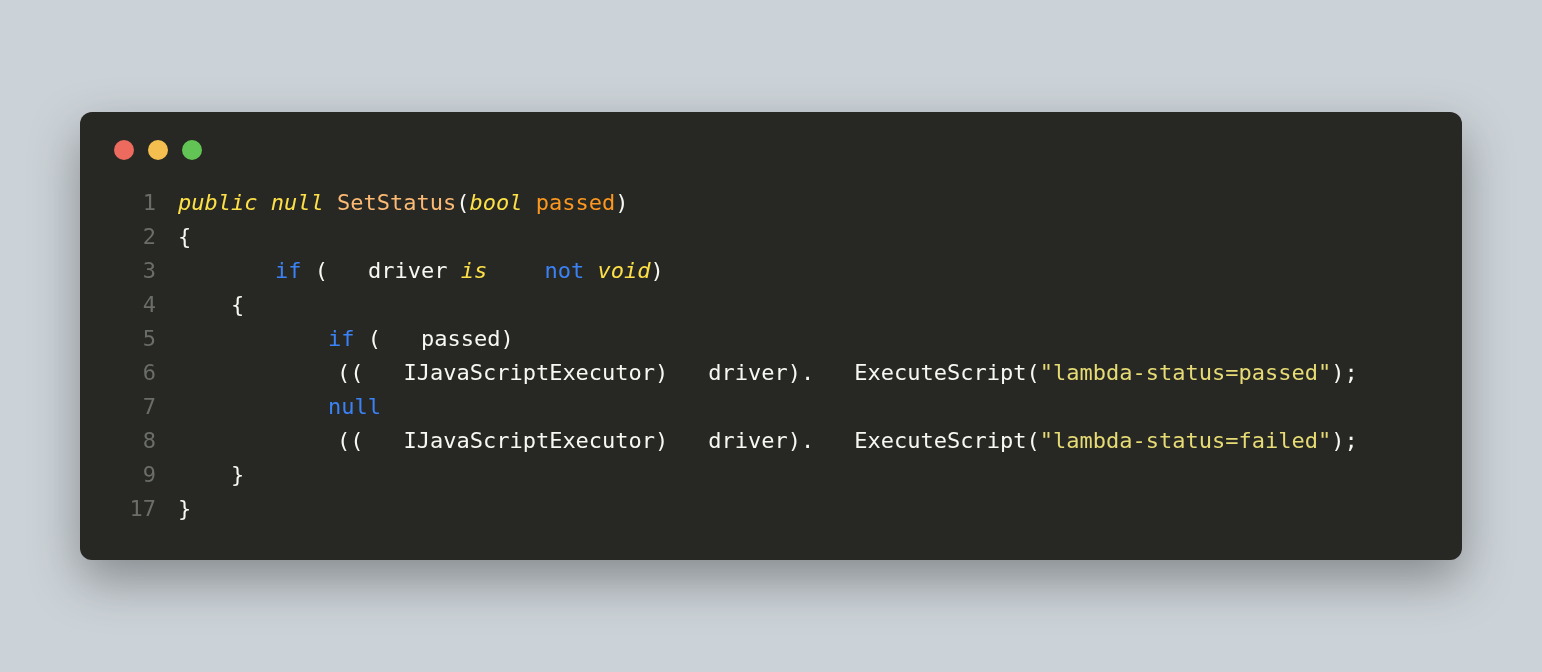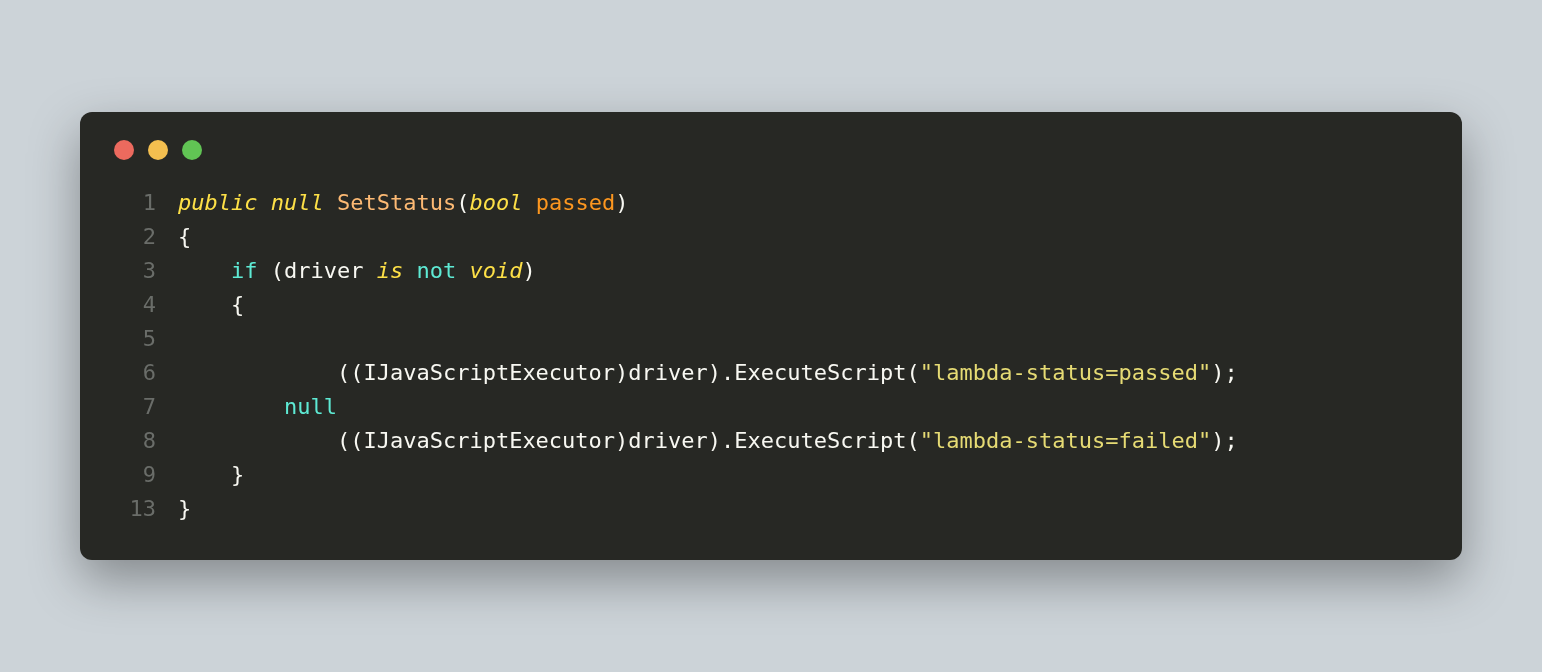--- a/index.html
+++ b/index.html
@@ -46,41 +46,41 @@
       width: 46px;
       text-align: right;
       user-select: none;
       flex-shrink: 0;
     }
     .content {
       padding-left: 22px;
       color: #f8f8f2;
     }
     .kw { color: #fde047; font-style: italic; }
-    .kw2 { color: #5eead4; }
+    .kw2 { color: #3b82f6; margin-left: 44px; }
     .fn { color: #fdba74; }
     .param { color: #fd971f; }
-    .ident { color: #f8f8f2; }
+    .ident { color: #f8f8f2; margin-left: 40px; }
     .punct { color: #f8f8f2; }
     .str { color: #e6db74; }
   </style>
 </head>
 <body>
 
 <div class="window">
   <div class="titlebar">
     <div class="dot red"></div>
     <div class="dot yellow"></div>
     <div class="dot green"></div>
   </div>
   <div class="code" id="code">
       <div class="line"><span class="ln">1</span><span class="content"><span class="kw">public</span><span class="punct"> </span><span class="kw">null</span><span class="punct"> </span><span class="fn">SetStatus</span><span class="punct">(</span><span class="kw">bool</span><span class="punct"> </span><span class="param">passed</span><span class="punct">)</span></span></div>
       <div class="line"><span class="ln">2</span><span class="content"><span class="punct">{</span></span></div>
       <div class="line"><span class="ln">3</span><span class="content"><span class="punct">    </span><span class="kw2">if</span><span class="punct"> (</span><span class="ident">driver</span><span class="punct"> </span><span class="kw">is</span><span class="punct"> </span><span class="kw2">not</span><span class="punct"> </span><span class="kw">void</span><span class="punct">)</span></span></div>
       <div class="line"><span class="ln">4</span><span class="content"><span class="punct">    {</span></span></div>
-      <div class="line"><span class="ln">5</span></div>
+      <div class="line"><span class="ln">5</span><span class="content"><span class="punct">        </span><span class="kw2">if</span><span class="punct"> (</span><span class="ident">passed</span><span class="punct">)</span></span></div>
       <div class="line"><span class="ln">6</span><span class="content"><span class="punct">            ((</span><span class="ident">IJavaScriptExecutor</span><span class="punct">)</span><span class="ident">driver</span><span class="punct">).</span><span class="ident">ExecuteScript</span><span class="punct">(</span><span class="str">"lambda-status=passed"</span><span class="punct">);</span></span></div>
       <div class="line"><span class="ln">7</span><span class="content"><span class="punct">        </span><span class="kw2">null</span></span></div>
       <div class="line"><span class="ln">8</span><span class="content"><span class="punct">            ((</span><span class="ident">IJavaScriptExecutor</span><span class="punct">)</span><span class="ident">driver</span><span class="punct">).</span><span class="ident">ExecuteScript</span><span class="punct">(</span><span class="str">"lambda-status=failed"</span><span class="punct">);</span></span></div>
       <div class="line"><span class="ln">9</span><span class="content"><span class="punct">    }</span></span></div>
-      <div class="line"><span class="ln">13</span><span class="content"><span class="punct">}</span></span></div>
+      <div class="line"><span class="ln">17</span><span class="content"><span class="punct">}</span></span></div>
     </div>
 </div>
 
 </body></html>

